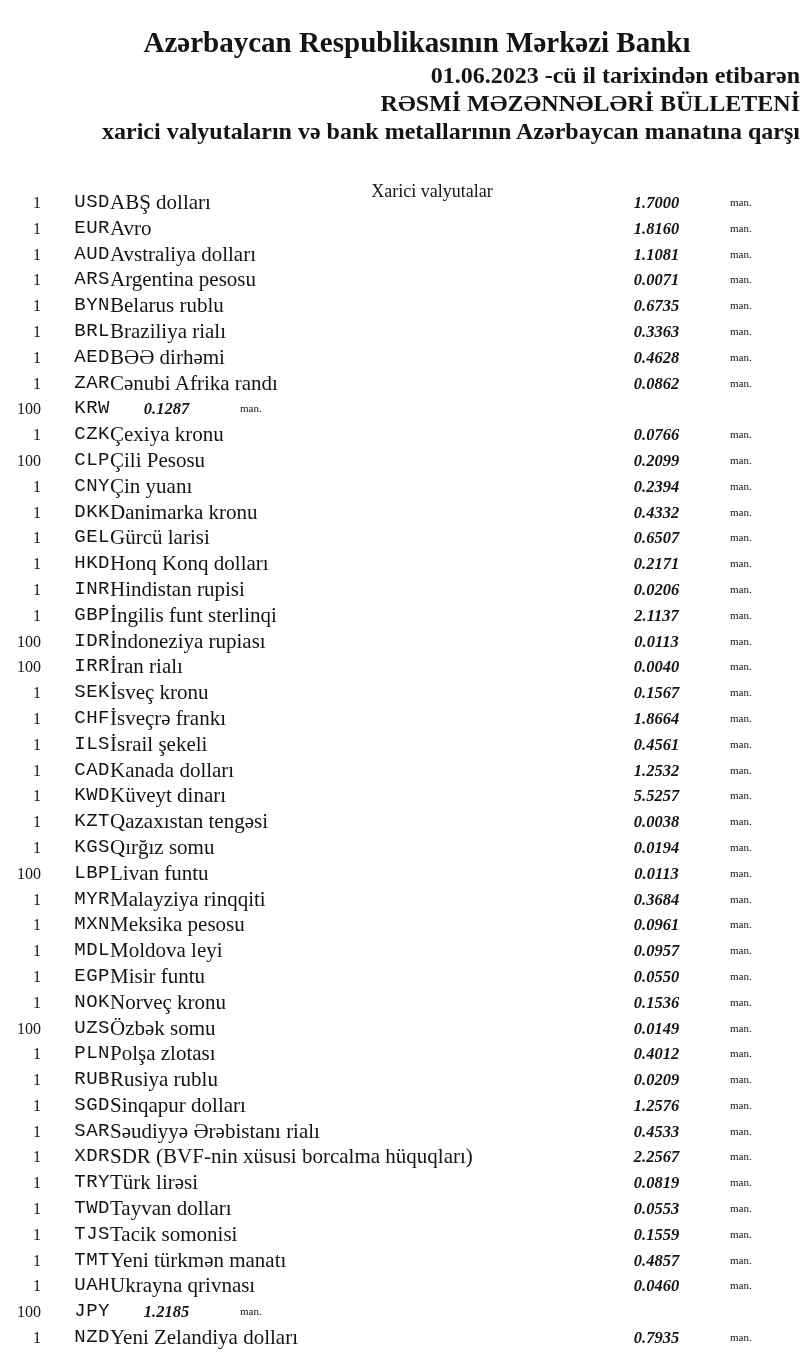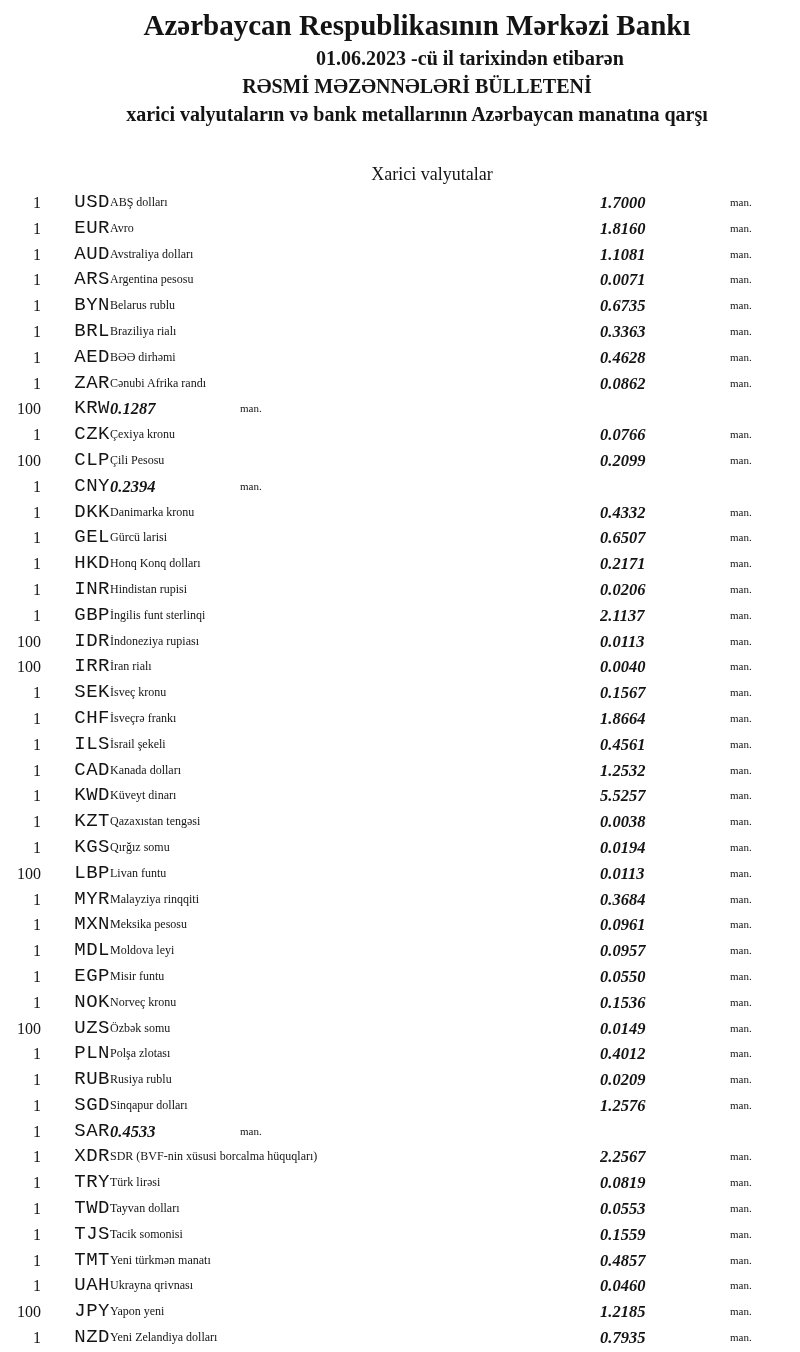--- a/index.html
+++ b/index.html
@@ -9,34 +9,34 @@
   }
   body {
     width: 800px;
     height: 1352px;
     font-family: "Liberation Serif", "DejaVu Serif", serif;
     color: #141414;
     position: relative;
     overflow: hidden;
   }
   .header {
-    padding-top: 6px;
+    padding-top: 23px;
     margin-left: 34px; 
   }
   .title {
     font-size: 29px;
     line-height: 38px;
     font-weight: bold;
     text-align: center;
   }
   .h-line {
-    font-size: 20px;
+    font-size: 24px;
     line-height: 28px;
     font-weight: bold;
-    text-align: center;
+    text-align: right;
   }
   .h-date {
     margin-left: 106px; 
   }
   .section-title {
     font-size: 18px;
     line-height: 26px;
     font-weight: normal;
     text-align: center;
     margin-top: 33px;
@@ -65,25 +65,25 @@
   .c-code {
     width: 69px;
     text-align: right;
     font-size: 19px;
     letter-spacing: 0.5px;
     font-family: Liberation Mono, monospace;
   }
   .c-name {
     flex: 1;
     padding-left: 0;
-    font-size: 12px;
+    font-size: 21px;
   }
   .c-rate {
     width: 113px;
-    text-align: left;
+    text-align: center;
     font-size: 16.5px;
     font-weight: bold;
     font-style: italic;
   }
   .c-unit {
     width: 87px;
     padding-left: 17px;
     box-sizing: border-box;
     font-size: 11px;
   }
@@ -173,20 +173,21 @@
     <div class="row">
       <div class="cell c-qty">100</div>
       <div class="cell c-code">CLP</div>
       <div class="cell c-name">Çili Pesosu</div>
       <div class="cell c-rate">0.2099</div>
       <div class="cell c-unit">man.</div>
     </div>
     <div class="row">
       <div class="cell c-qty">1</div>
       <div class="cell c-code">CNY</div>
+      <div class="cell c-name">Çin yuanı</div>
       <div class="cell c-rate">0.2394</div>
       <div class="cell c-unit">man.</div>
     </div>
     <div class="row">
       <div class="cell c-qty">1</div>
       <div class="cell c-code">DKK</div>
       <div class="cell c-name">Danimarka kronu</div>
       <div class="cell c-rate">0.4332</div>
       <div class="cell c-unit">man.</div>
     </div>
@@ -347,20 +348,21 @@
     <div class="row">
       <div class="cell c-qty">1</div>
       <div class="cell c-code">SGD</div>
       <div class="cell c-name">Sinqapur dolları</div>
       <div class="cell c-rate">1.2576</div>
       <div class="cell c-unit">man.</div>
     </div>
     <div class="row">
       <div class="cell c-qty">1</div>
       <div class="cell c-code">SAR</div>
+      <div class="cell c-name">Səudiyyə Ərəbistanı rialı</div>
       <div class="cell c-rate">0.4533</div>
       <div class="cell c-unit">man.</div>
     </div>
     <div class="row">
       <div class="cell c-qty">1</div>
       <div class="cell c-code">XDR</div>
       <div class="cell c-name">SDR (BVF-nin xüsusi borcalma hüquqları)</div>
       <div class="cell c-rate">2.2567</div>
       <div class="cell c-unit">man.</div>
     </div>
@@ -395,21 +397,20 @@
     <div class="row">
       <div class="cell c-qty">1</div>
       <div class="cell c-code">UAH</div>
       <div class="cell c-name">Ukrayna qrivnası</div>
       <div class="cell c-rate">0.0460</div>
       <div class="cell c-unit">man.</div>
     </div>
     <div class="row">
       <div class="cell c-qty">100</div>
       <div class="cell c-code">JPY</div>
-      <div class="cell c-name">Yapon yeni</div>
       <div class="cell c-rate">1.2185</div>
       <div class="cell c-unit">man.</div>
     </div>
     <div class="row">
       <div class="cell c-qty">1</div>
       <div class="cell c-code">NZD</div>
       <div class="cell c-name">Yeni Zelandiya dolları</div>
       <div class="cell c-rate">0.7935</div>
       <div class="cell c-unit">man.</div>
     </div>

